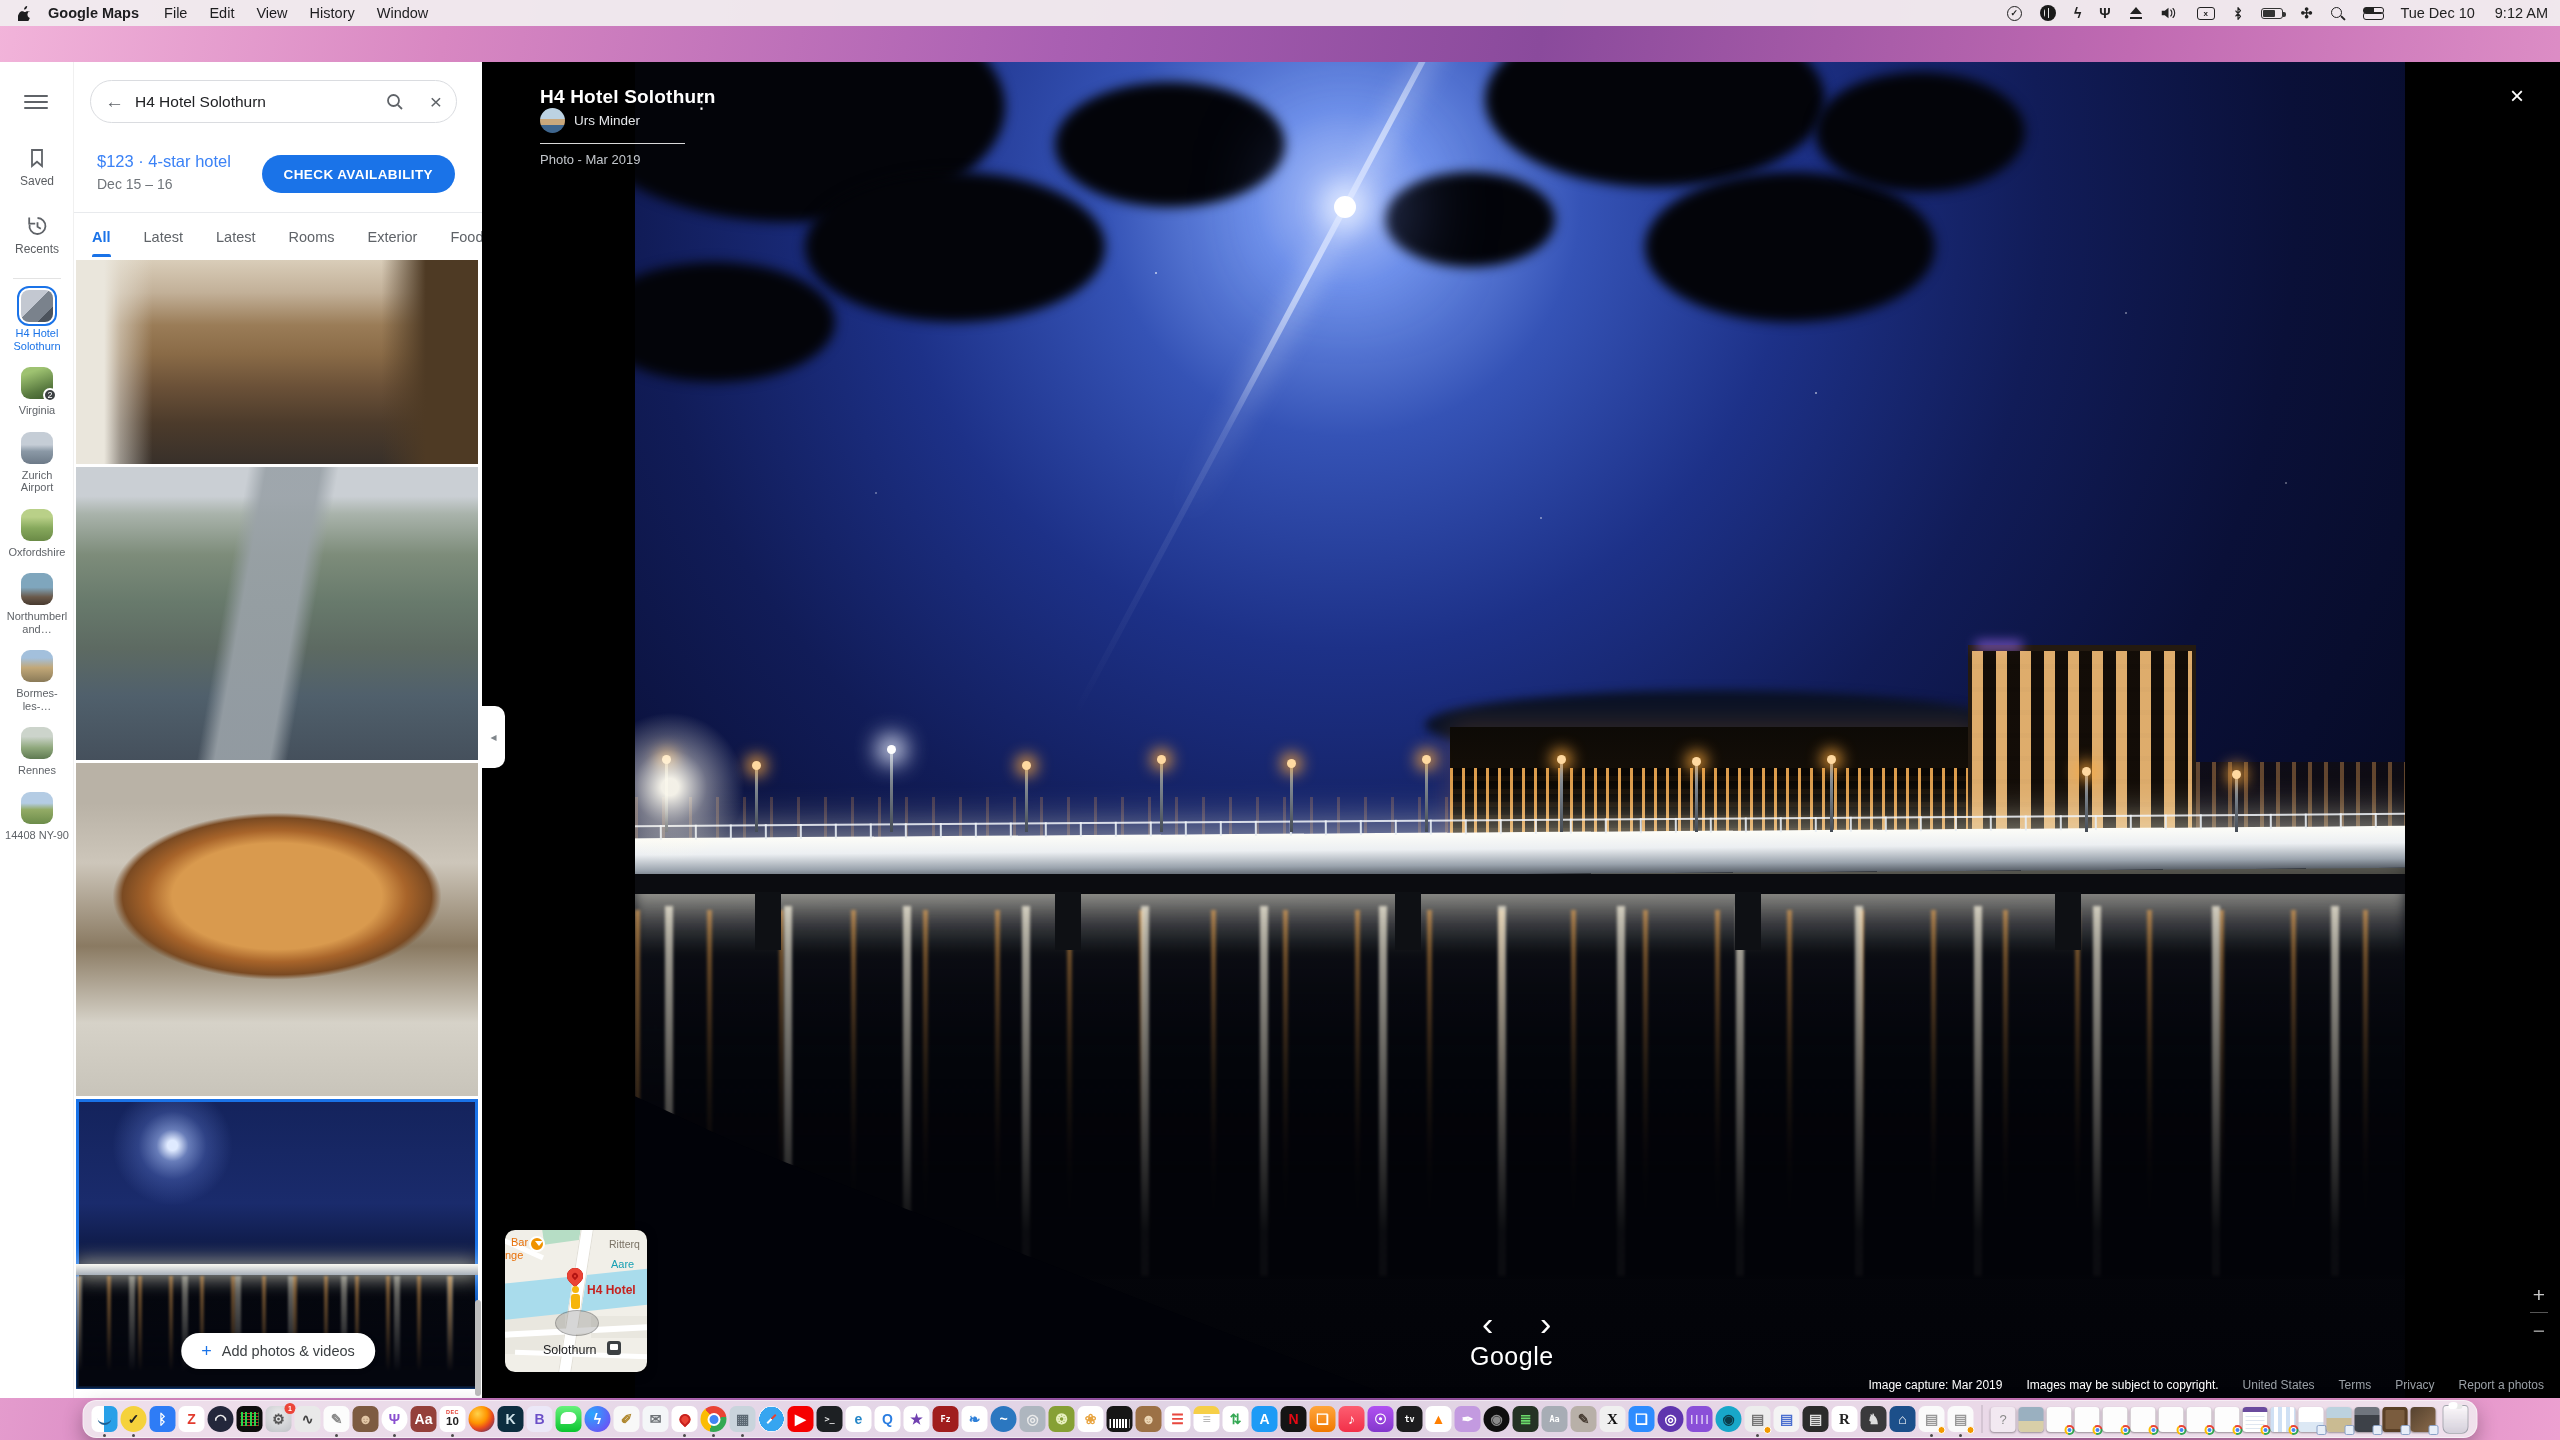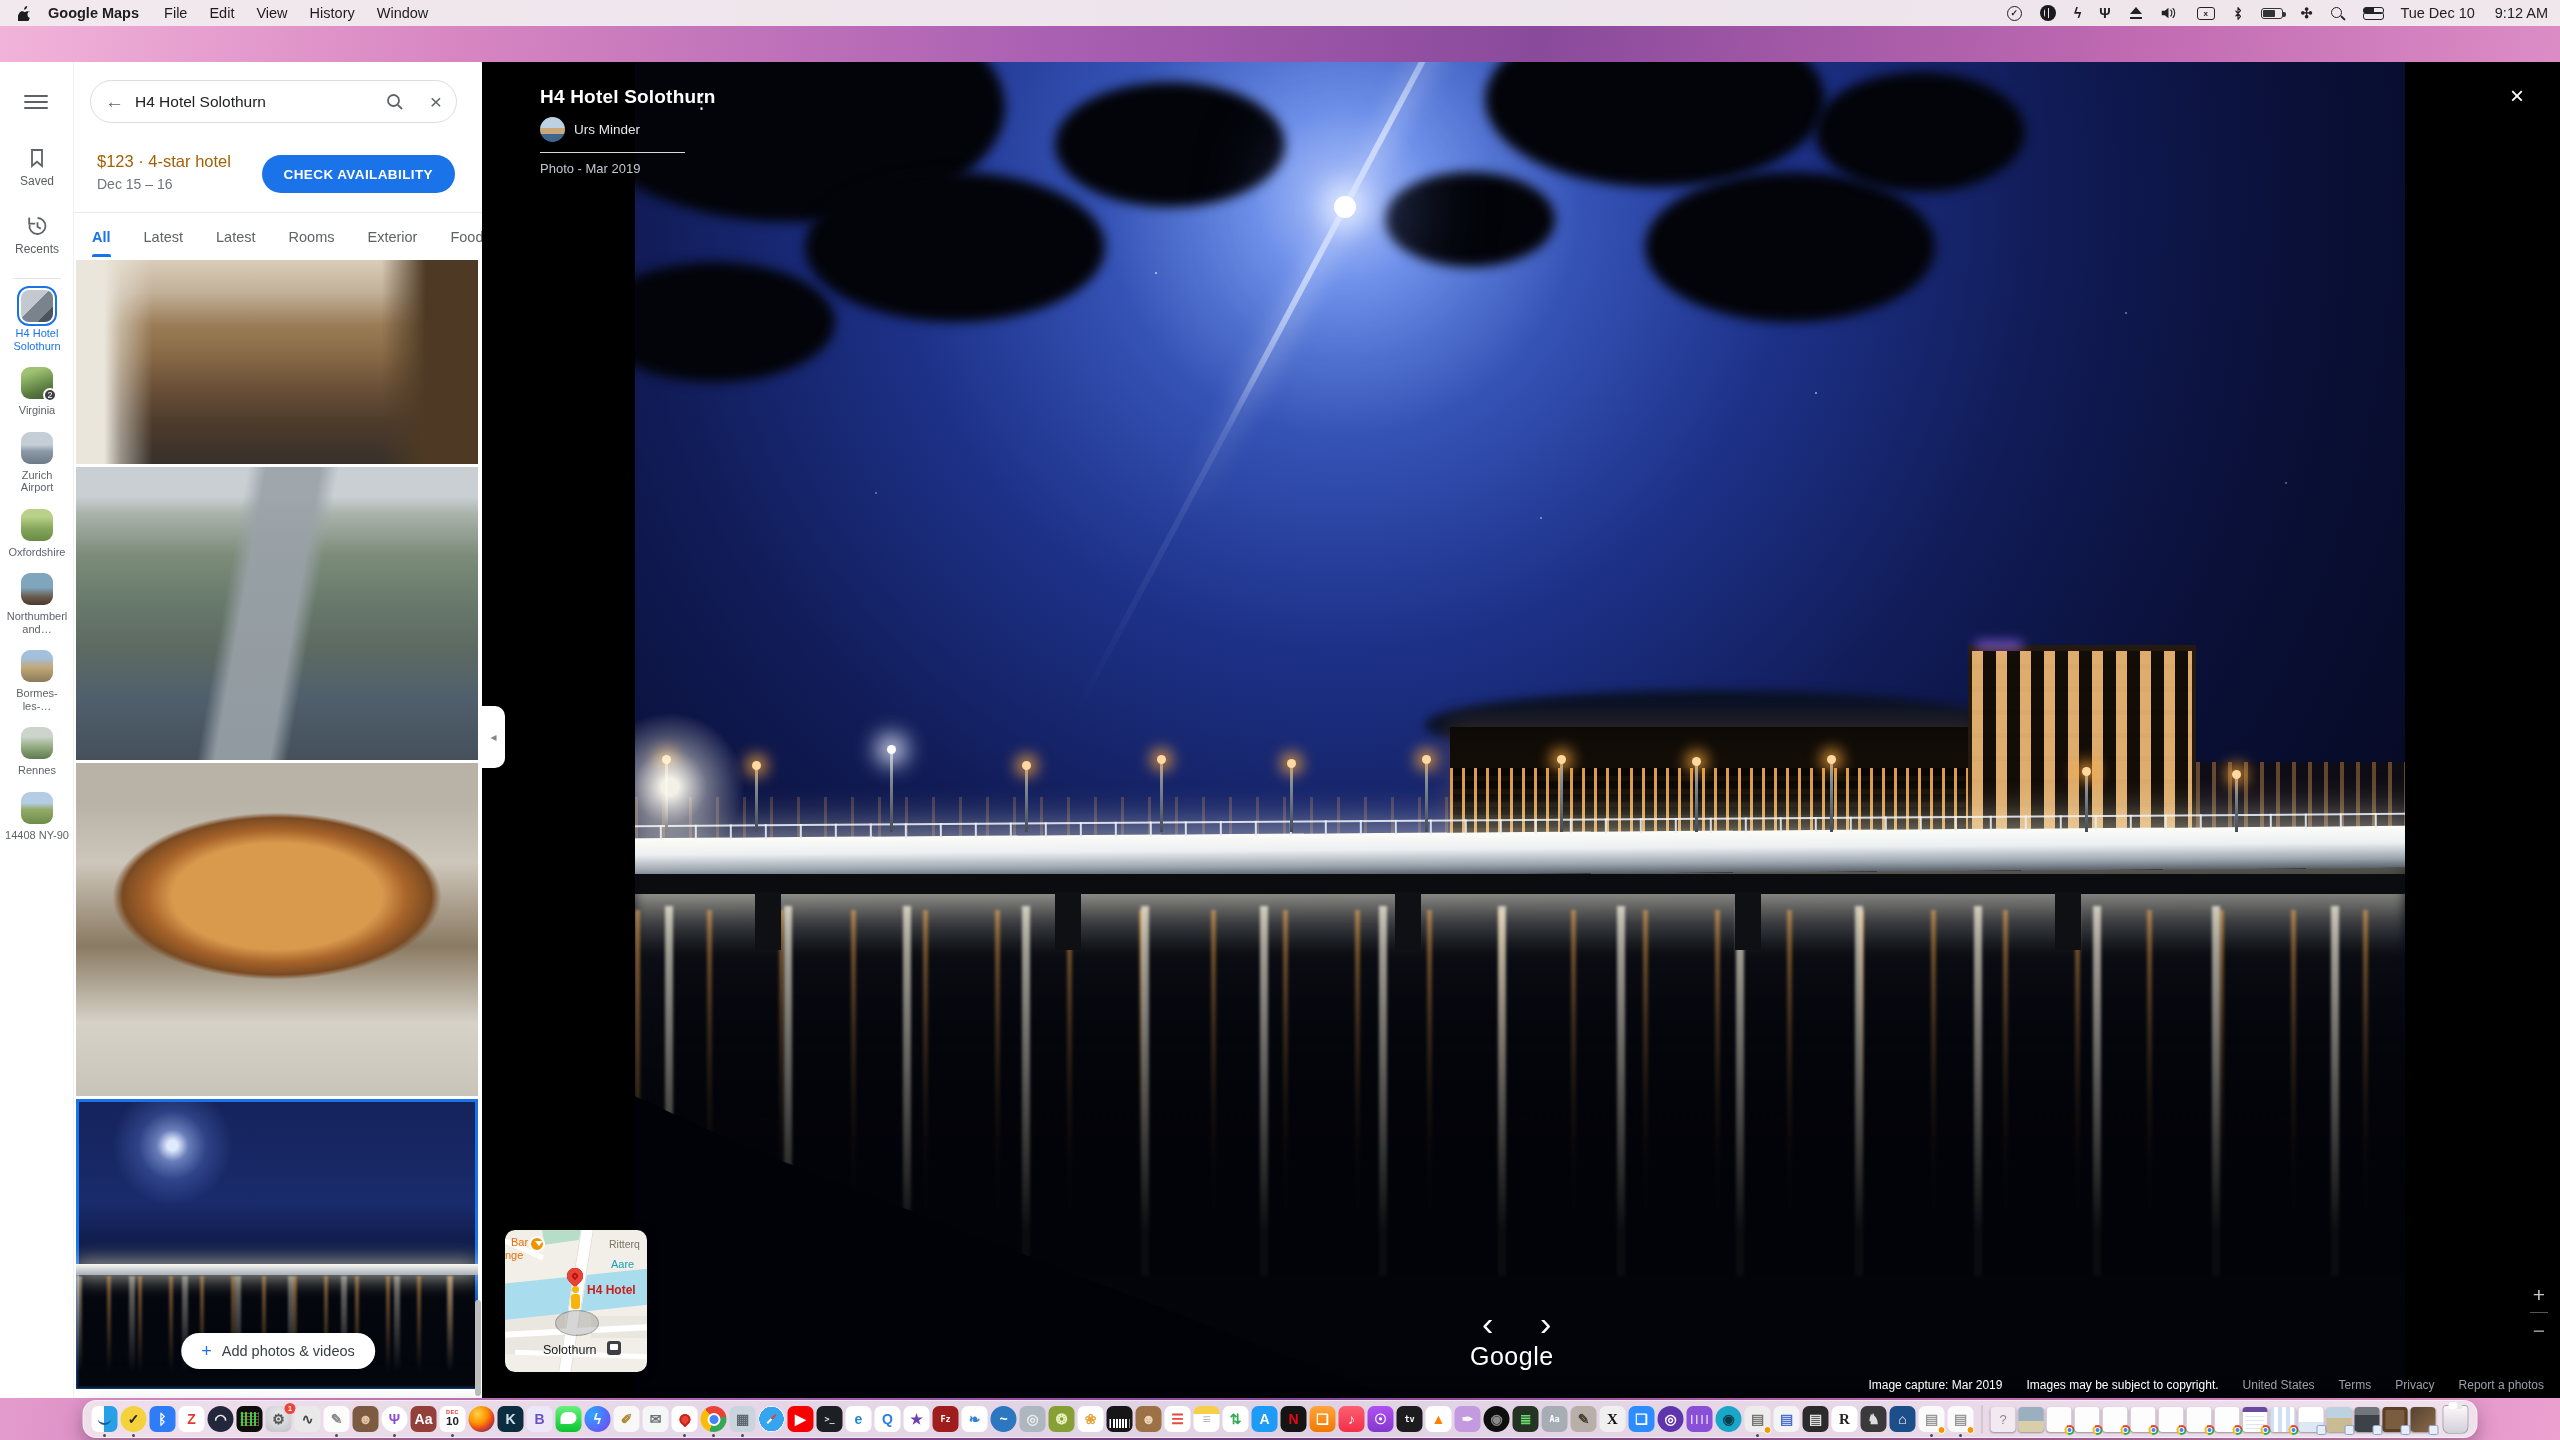--- a/index.html
+++ b/index.html
@@ -72,21 +72,21 @@
 
   
   .panel { position:absolute; left:74px; top:0; width:408px; height:1336px; background:#fff; overflow:hidden; z-index:5; }
   .searchbar { position:absolute; left:16px; top:18px; width:367px; height:43px; border:1px solid #dadce0; border-radius:22px;
     display:flex; align-items:center; background:#fff; padding:0 14px 0 14px; }
   .sb-back { background:none; border:none; font-size:19px; color:#5f6368; width:30px; text-align:left; }
   .sb-input { flex:1; border:none; outline:none; font-size:15.5px; color:#202124; font-family:inherit; background:transparent; }
   .sb-search { background:none; border:none; width:34px; display:flex; justify-content:center; }
   .sb-close { background:none; border:none; font-size:21px; color:#5f6368; width:30px; text-align:right; }
   .pricebox { position:absolute; left:23px; top:90px; }
-  .price-line { font-size:16.5px; color:#a16207; }
+  .price-line { font-size:16.5px; color:#3b82f6; }
   .date-line { font-size:14px; color:#70757a; margin-top:5px; }
   .cta { position:absolute; right:27px; top:93px; height:38px; padding:0 22px; background:#1a73e8; color:#fff; border:none;
     border-radius:19px; font-size:13.5px; font-weight:700; letter-spacing:.4px; font-family:inherit; }
   .panel-sep { position:absolute; left:0; top:150px; width:408px; height:1px; background:#e8eaed; }
   .tabs { position:absolute; left:0; top:151px; width:408px; height:47px; display:flex; align-items:center; gap:33px; padding-left:18px; }
   .tab { position:relative; background:none; border:none; font-size:14.5px; color:#5f6368; font-weight:500; font-family:inherit; height:47px; }
   .tab.active { color:#1a73e8; font-weight:700; }
   .tab.active::after { content:""; position:absolute; left:0; right:0; bottom:3px; height:3px; border-radius:2px 2px 0 0; background:#1a73e8; }
   .gallery { position:absolute; left:2px; top:198px; width:402px; bottom:0; display:flex; flex-direction:column; gap:3px; }
   .pg-thumb { position:relative; width:402px; border:none; padding:0; overflow:hidden; flex:none; }
@@ -114,21 +114,21 @@
     background:#fff; border:none; border-radius:18px; box-shadow:0 1px 4px rgba(0,0,0,.35); display:flex; align-items:center; gap:10px;
     font-size:14.5px; font-weight:500; color:#3c4043; font-family:inherit; z-index:8; }
   .addbtn .plus { color:#1a73e8; font-size:18px; font-weight:500; }
   .pscroll { position:absolute; right:1px; top:1238px; width:6px; height:96px; background:#bdbdbd; border-radius:3px; z-index:9; }
 
   
   .collapse-tab { position:absolute; left:482px; top:644px; width:23px; height:62px; background:#fff; border:none;
     border-radius:0 10px 10px 0; color:#80868b; font-size:12px; z-index:7; }
   .viewer-head { position:absolute; left:540px; top:24px; z-index:9; color:#fff; }
   .vh-title { font-size:19px; font-weight:600; letter-spacing:.2px; }
-  .vh-row { display:flex; align-items:center; gap:9px; margin-top:9px; }
+  .vh-row { display:flex; align-items:center; gap:9px; }
   .avatar { width:25px; height:25px; border-radius:50%; background:linear-gradient(180deg,#bcd2e2 0 45%,#caa87c 45% 70%,#3f668e 70%); }
   .vh-author { font-size:13.5px; color:#e4e6e9; }
   .vh-sep { width:145px; height:1px; background:rgba(255,255,255,.85); margin-top:10px; }
   .vh-caption { font-size:13px; color:#c3c7cc; margin-top:8px; }
   .kebab { position:absolute; left:692px; top:28px; background:none; border:none; color:#fff; font-size:19px; z-index:9; }
   .viewer-close { position:absolute; left:2510px; top:20px; background:none; border:none; color:#fff; font-size:24px; z-index:9; }
   .nav-prev, .nav-next { position:absolute; top:1244px; background:none; border:none; color:#fff; font-size:34px; font-weight:300; z-index:9; line-height:1; }
   .nav-prev { left:1482px; } .nav-next { left:1540px; }
   .gwatermark { position:absolute; left:1470px; top:1280px; color:#fff; font-size:25px; font-weight:500; letter-spacing:.5px; z-index:9; }
   .zoomctl { position:absolute; left:2526px; top:1222px; width:26px; display:flex; flex-direction:column; align-items:center; z-index:9; }

